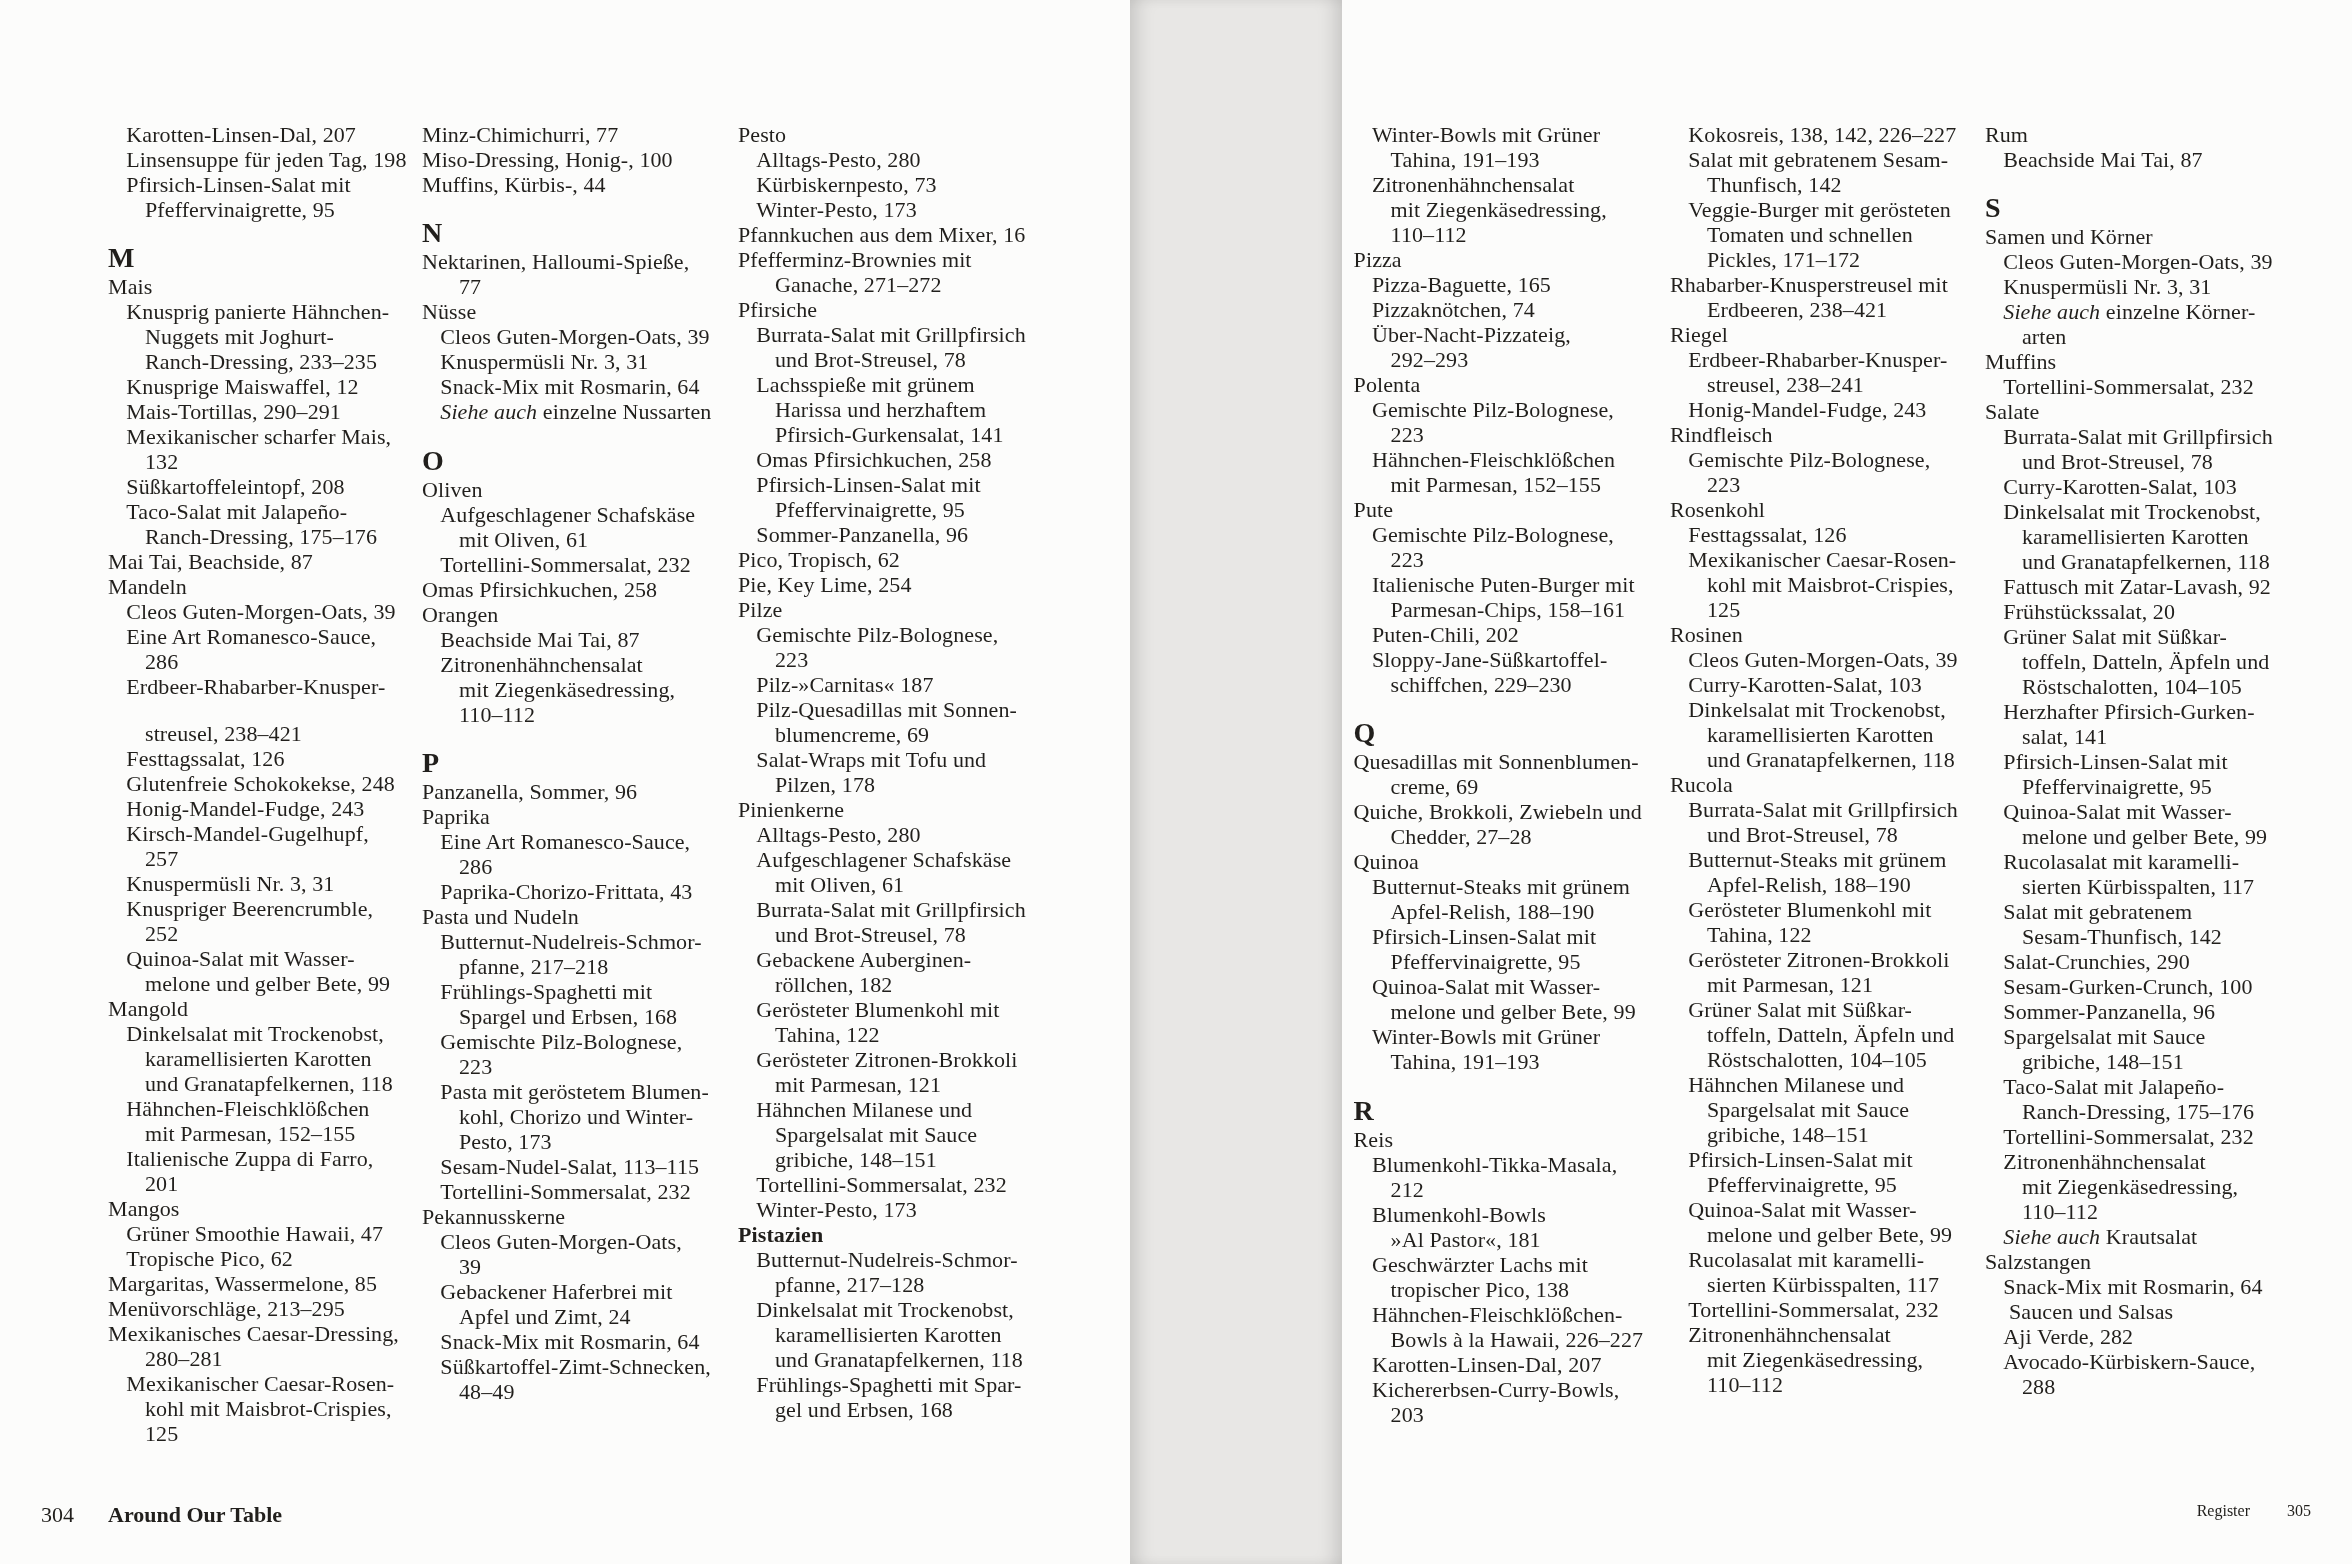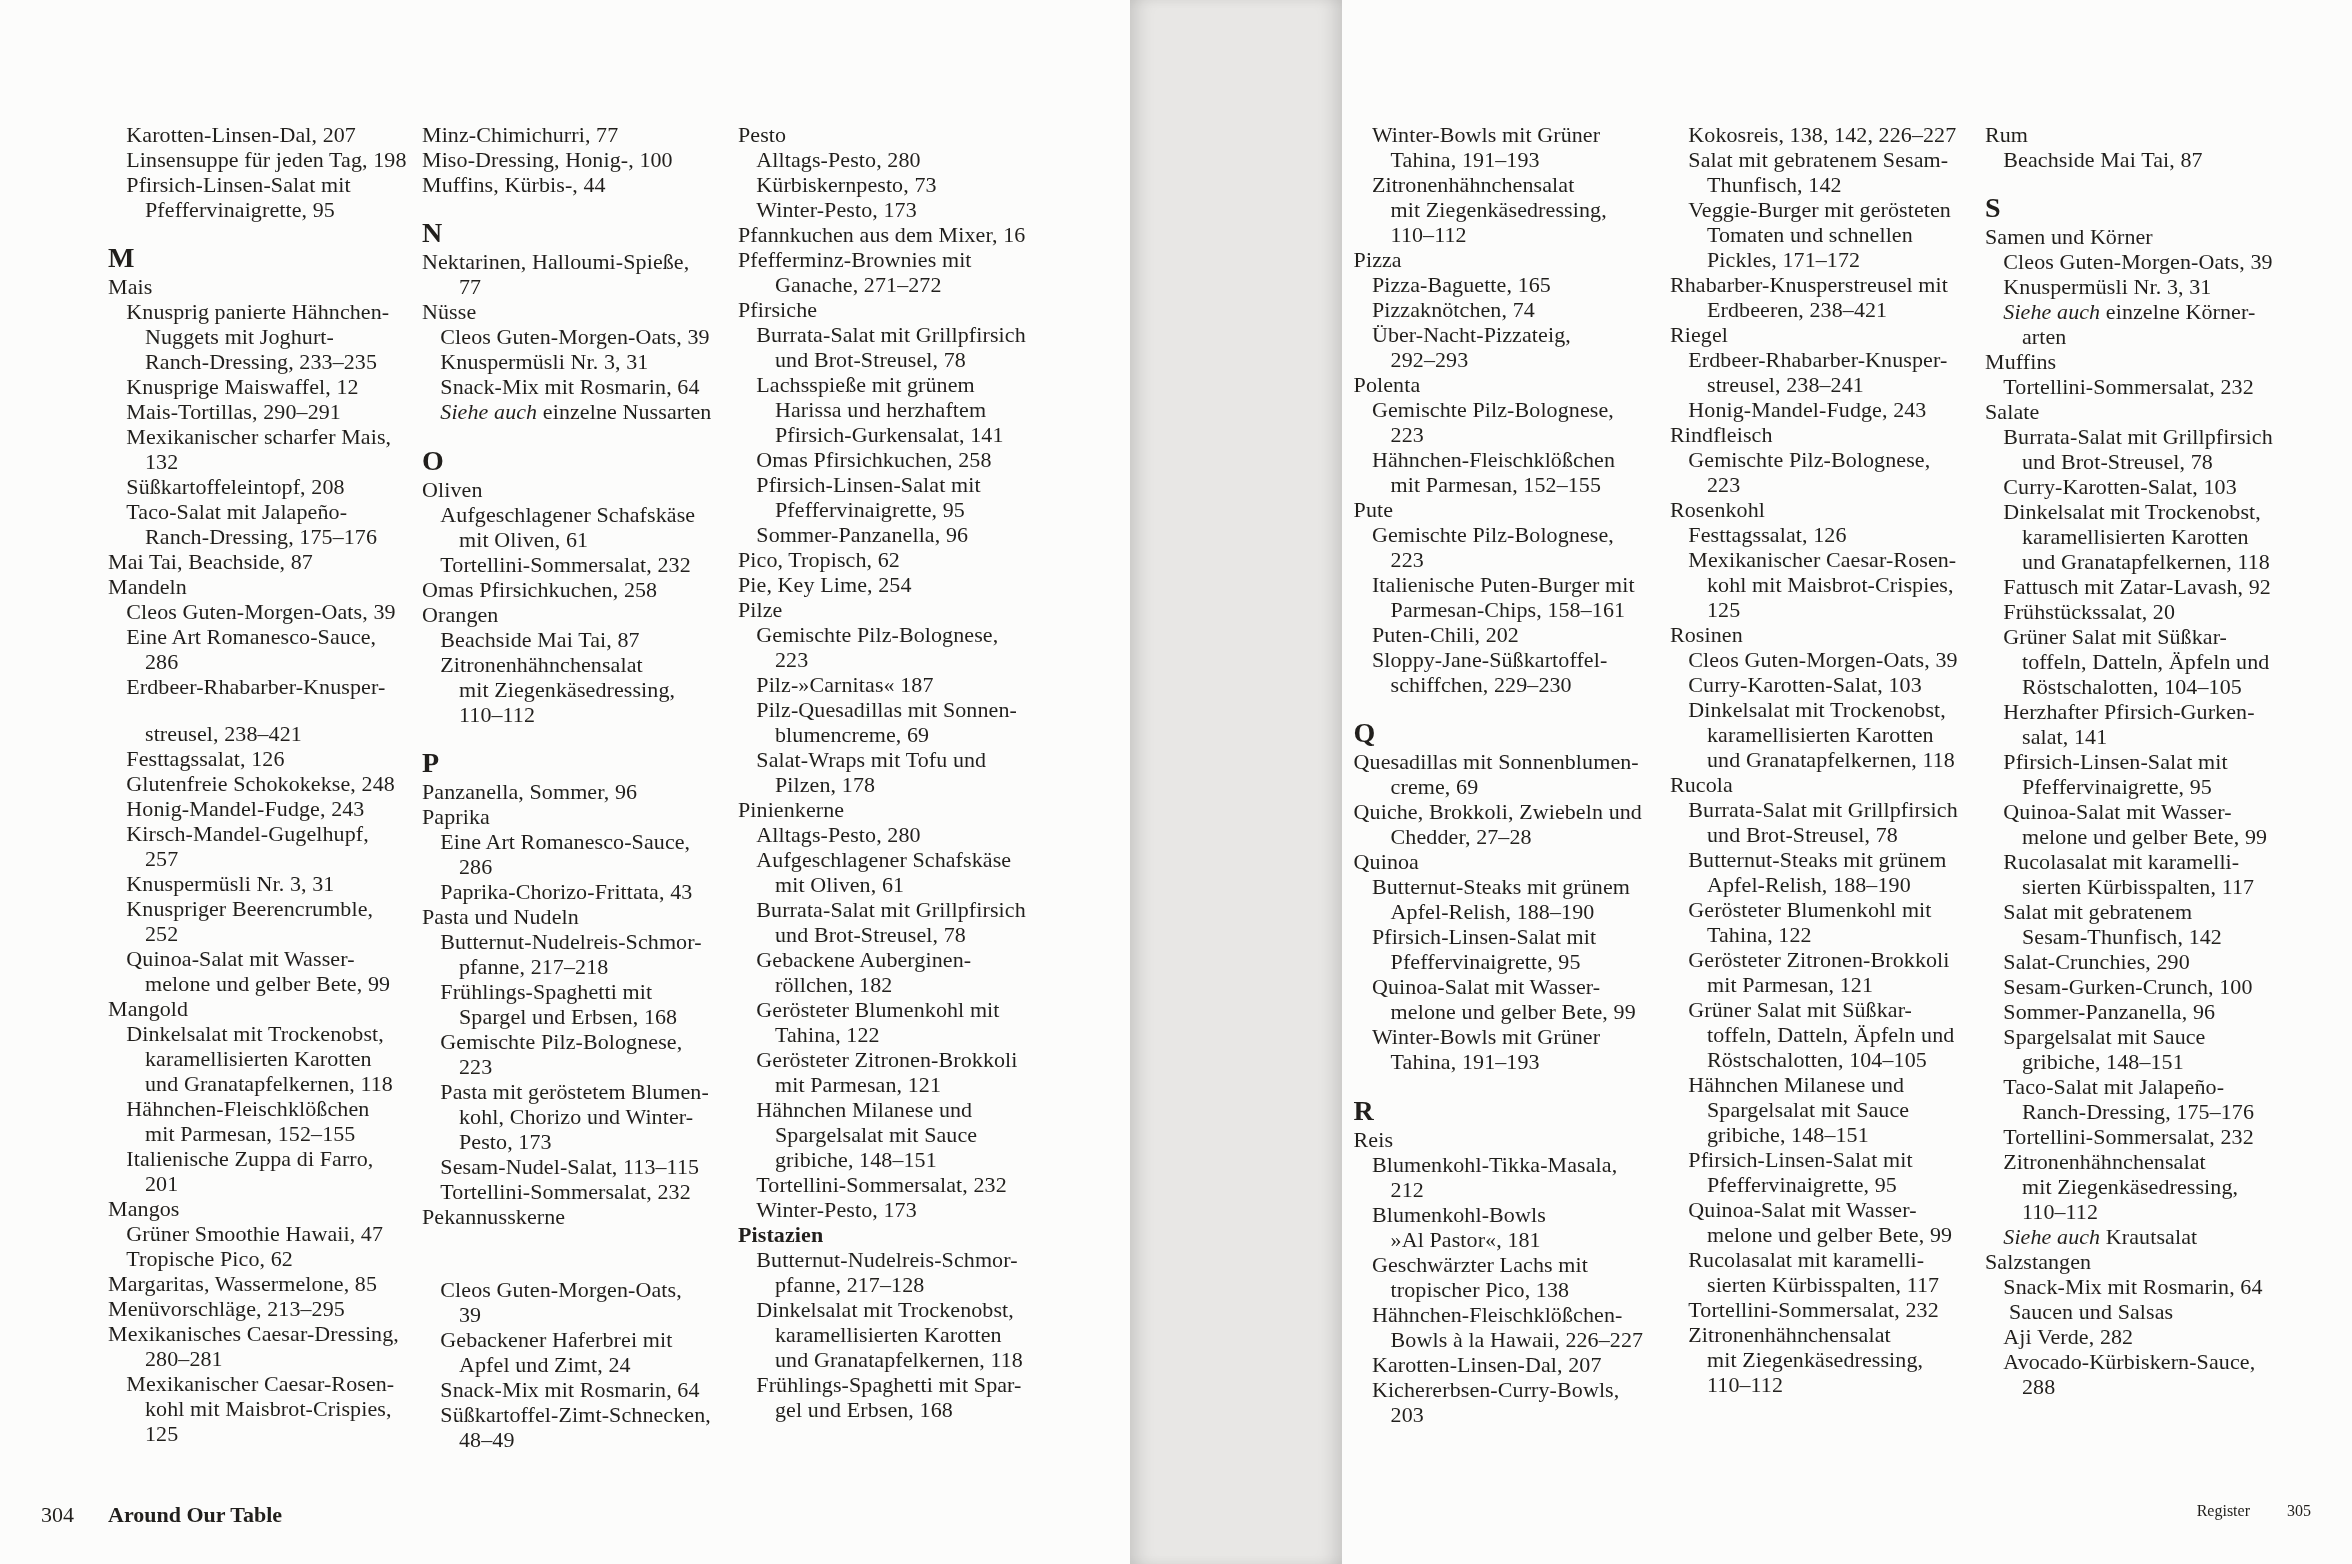--- a/index.html
+++ b/index.html
@@ -127,21 +127,21 @@
         <div class="ln" style="padding-left: 18.3px;">Frühlings-Spaghetti mit</div>
         <div class="ln" style="padding-left: 37px;">Spargel und Erbsen, 168</div>
         <div class="ln" style="padding-left: 18.3px;">Gemischte Pilz-Bolognese,</div>
         <div class="ln" style="padding-left: 37px;">223</div>
         <div class="ln" style="padding-left: 18.3px;">Pasta mit geröstetem Blumen-</div>
         <div class="ln" style="padding-left: 37px;">kohl, Chorizo und Winter-</div>
         <div class="ln" style="padding-left: 37px;">Pesto, 173</div>
         <div class="ln" style="padding-left: 18.3px;">Sesam-Nudel-Salat, 113–115</div>
         <div class="ln" style="padding-left: 18.3px;">Tortellini-Sommersalat, 232</div>
         <div class="ln" style="padding-left: 0px;">Pekannusskerne</div>
-        <div class="ln" style="padding-left: 18.3px; margin-top: 48px;">Cleos Guten-Morgen-Oats,</div>
+        <div class="ln" style="padding-left: 18.3px;">Cleos Guten-Morgen-Oats,</div>
         <div class="ln" style="padding-left: 37px;">39</div>
         <div class="ln" style="padding-left: 18.3px;">Gebackener Haferbrei mit</div>
         <div class="ln" style="padding-left: 37px;">Apfel und Zimt, 24</div>
         <div class="ln" style="padding-left: 18.3px;">Snack-Mix mit Rosmarin, 64</div>
         <div class="ln" style="padding-left: 18.3px;">Süßkartoffel-Zimt-Schnecken,</div>
         <div class="ln" style="padding-left: 37px;">48–49</div>
       </div>
     <div class="col" style="left:738px;width:319px;">
         <div class="ln" style="padding-left: 0px;">Pesto</div>
         <div class="ln" style="padding-left: 18.3px;">Alltags-Pesto, 280</div>

